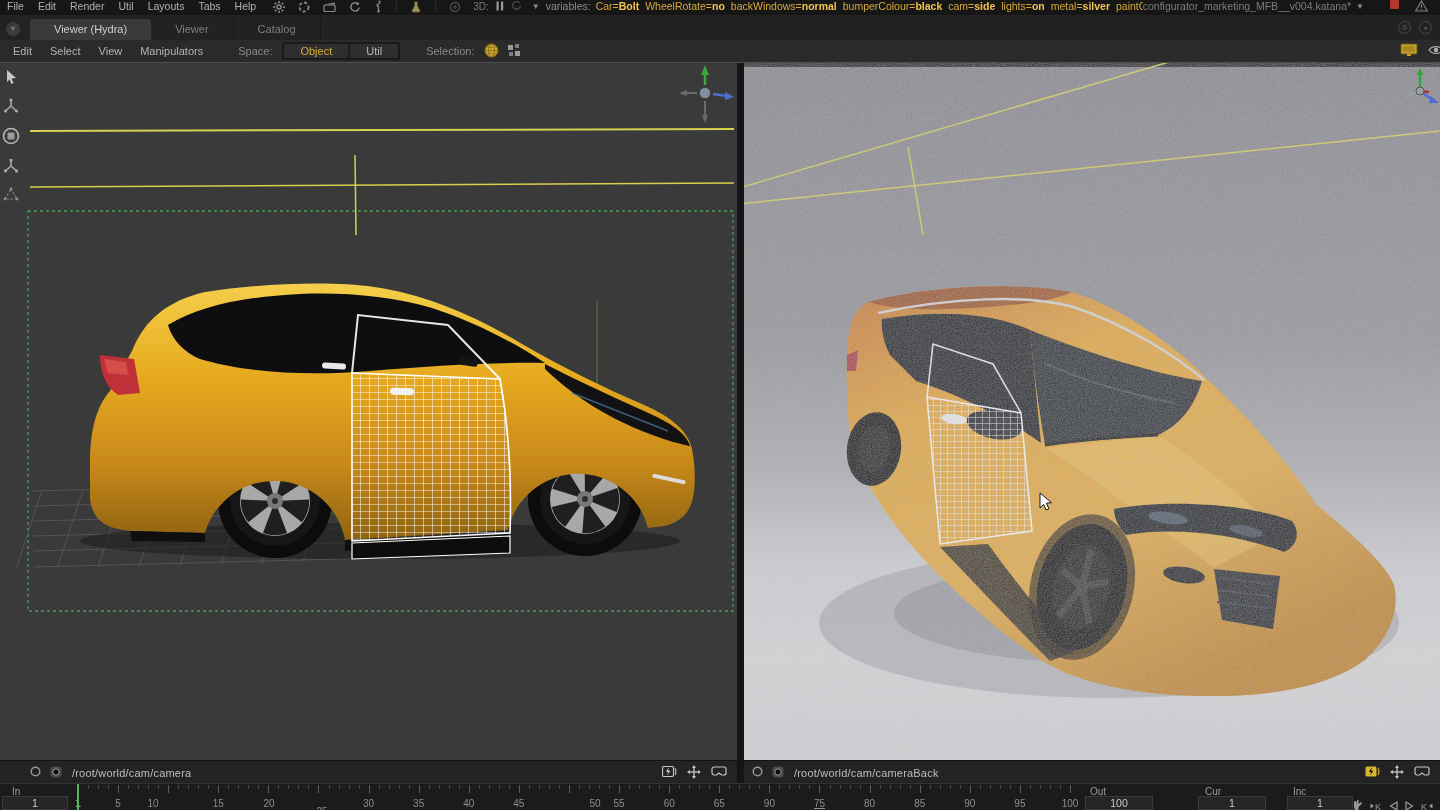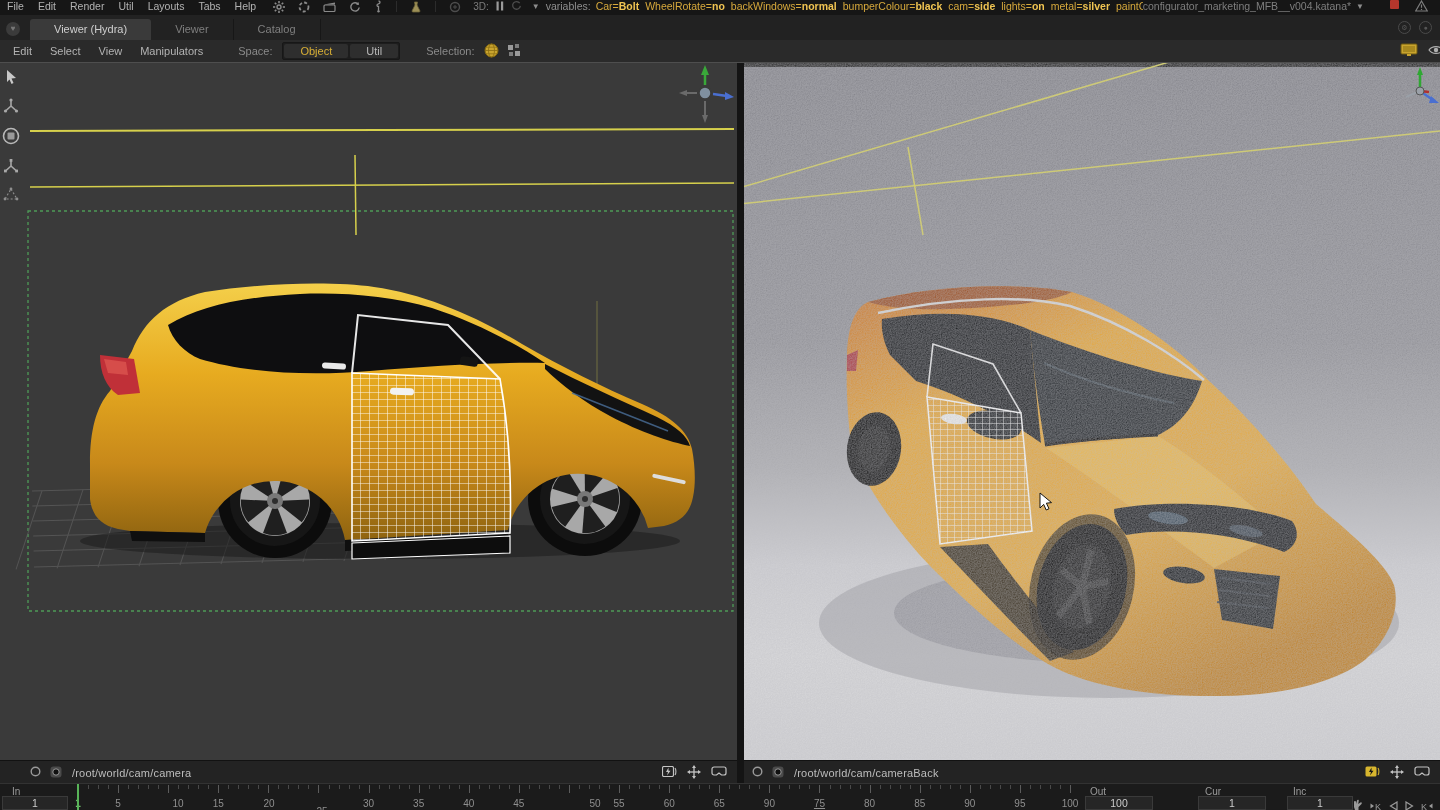--- a/index.html
+++ b/index.html
@@ -592,21 +592,21 @@
         <div class="tick" style="left: 88.0202px; height: 4px;"></div>
         <div class="tick" style="left: 98.0404px; height: 4px;"></div>
         <div class="tick" style="left: 108.061px; height: 4px;"></div>
         <div class="tick major" style="left: 118.081px; height: 8px;"></div>
         <div class="frame-label" style="left: 118.081px;">5</div>
         <div class="tick" style="left: 128.101px; height: 4px;"></div>
         <div class="tick" style="left: 138.121px; height: 4px;"></div>
         <div class="tick" style="left: 148.141px; height: 4px;"></div>
         <div class="tick" style="left: 158.162px; height: 4px;"></div>
         <div class="tick major" style="left: 168.182px; height: 8px;"></div>
-        <div class="frame-label" style="left: 178px;">10</div>
+        <div class="frame-label" style="left: 153px;">10</div>
         <div class="tick" style="left: 178.202px; height: 4px;"></div>
         <div class="tick" style="left: 188.222px; height: 4px;"></div>
         <div class="tick" style="left: 198.242px; height: 4px;"></div>
         <div class="tick" style="left: 208.263px; height: 4px;"></div>
         <div class="tick major" style="left: 218.283px; height: 8px;"></div>
         <div class="frame-label" style="left: 218.283px;">15</div>
         <div class="tick" style="left: 228.303px; height: 4px;"></div>
         <div class="tick" style="left: 238.323px; height: 4px;"></div>
         <div class="tick" style="left: 248.343px; height: 4px;"></div>
         <div class="tick" style="left: 258.364px; height: 4px;"></div>

